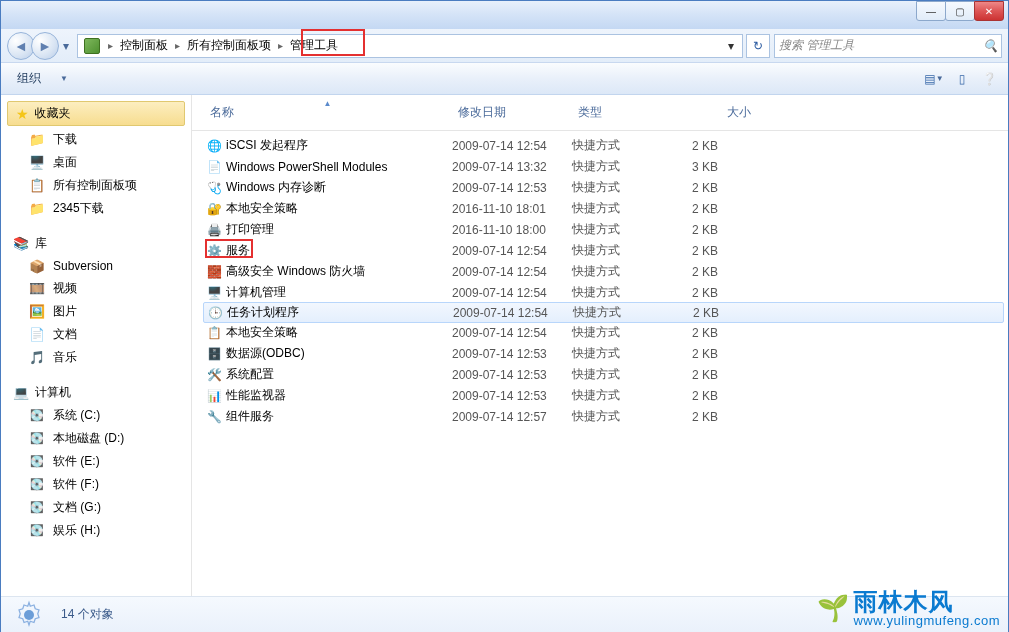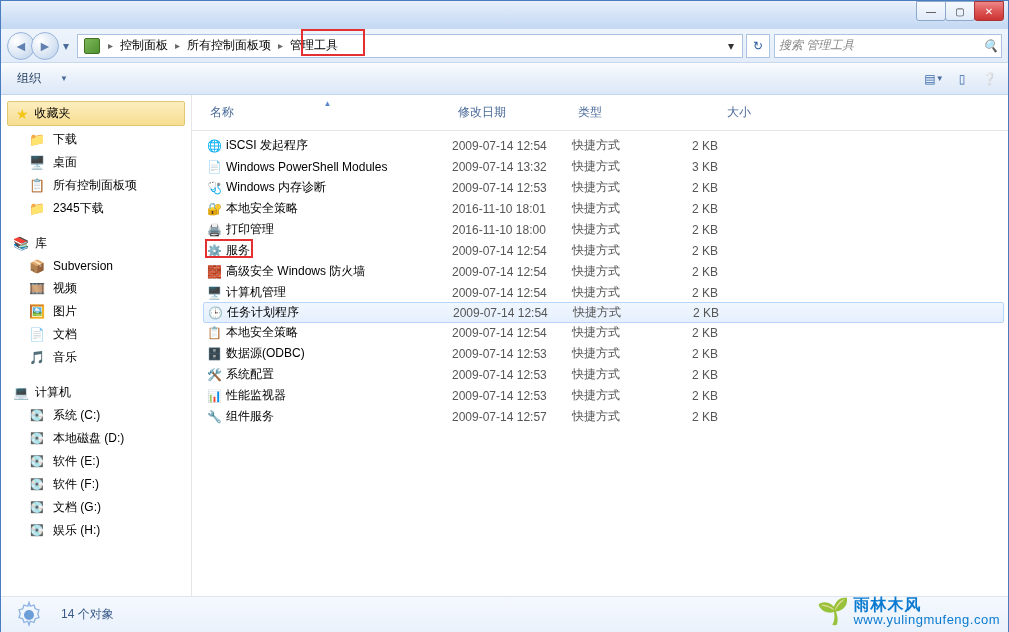--- a/index.html
+++ b/index.html
@@ -63,21 +63,21 @@
     
     
     .hl { position: absolute; border: 2px solid #e43030; pointer-events: none; }
     .hl1 { left: 300px; top: 28px; width: 64px; height: 27px; }
     .hl2 { left: 204px; top: 238px; width: 48px; height: 19px; }
     
     
     .watermark { position: absolute; right: 8px; bottom: 4px; display:flex; align-items:center; gap:4px;}
     .wm-leaf { color:#2a9a3a; font-size:26px;}
     .wm-text { display:flex; flex-direction:column; line-height:1;}
-    .wm-main { color:#0a7ad0; font-size:16px; font-weight:bold; letter-spacing:1px;}
+    .wm-main { color:#0a7ad0; font-size:24px; font-weight:bold; letter-spacing:1px;}
     .wm-sub { color:#0a7ad0; font-size:13px; letter-spacing:0.5px;}
     
     .folder-i { color:#f0c050;}
     .drive-i { font-size:11px;}
     svg.gear { width:30px; height:30px;}
   </style>
 </head>
 <body>
 
 <div class="window">

